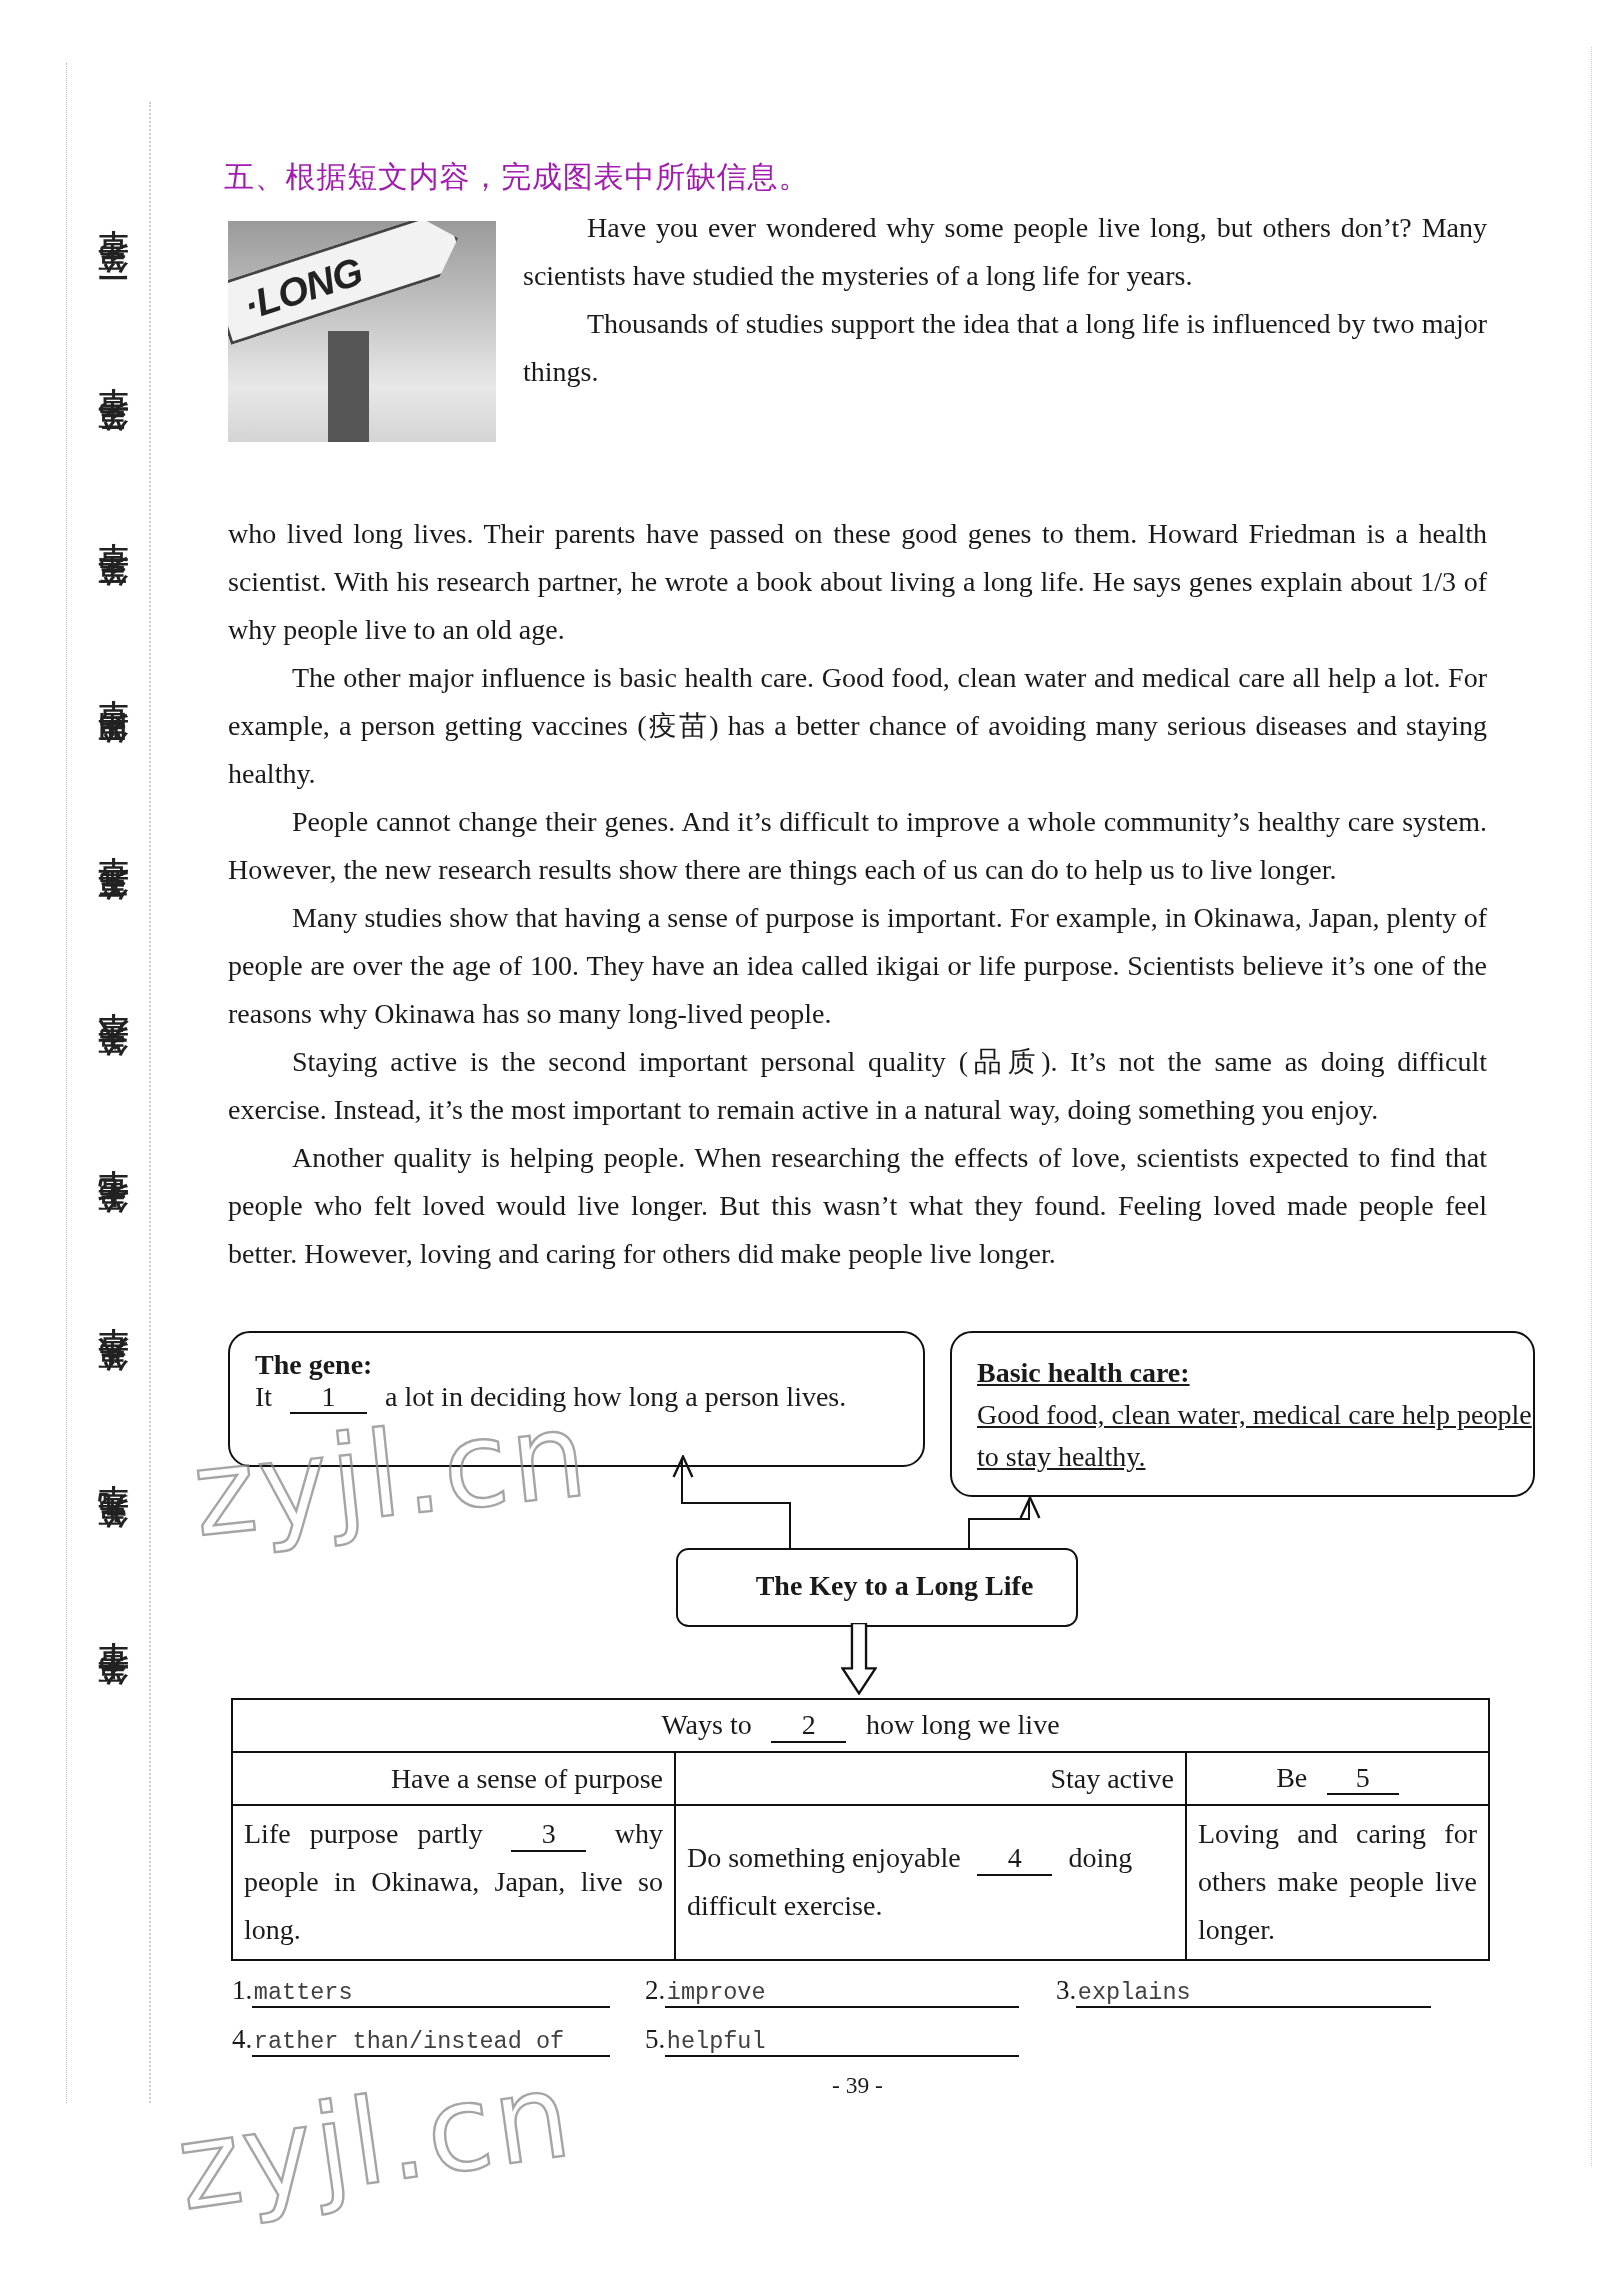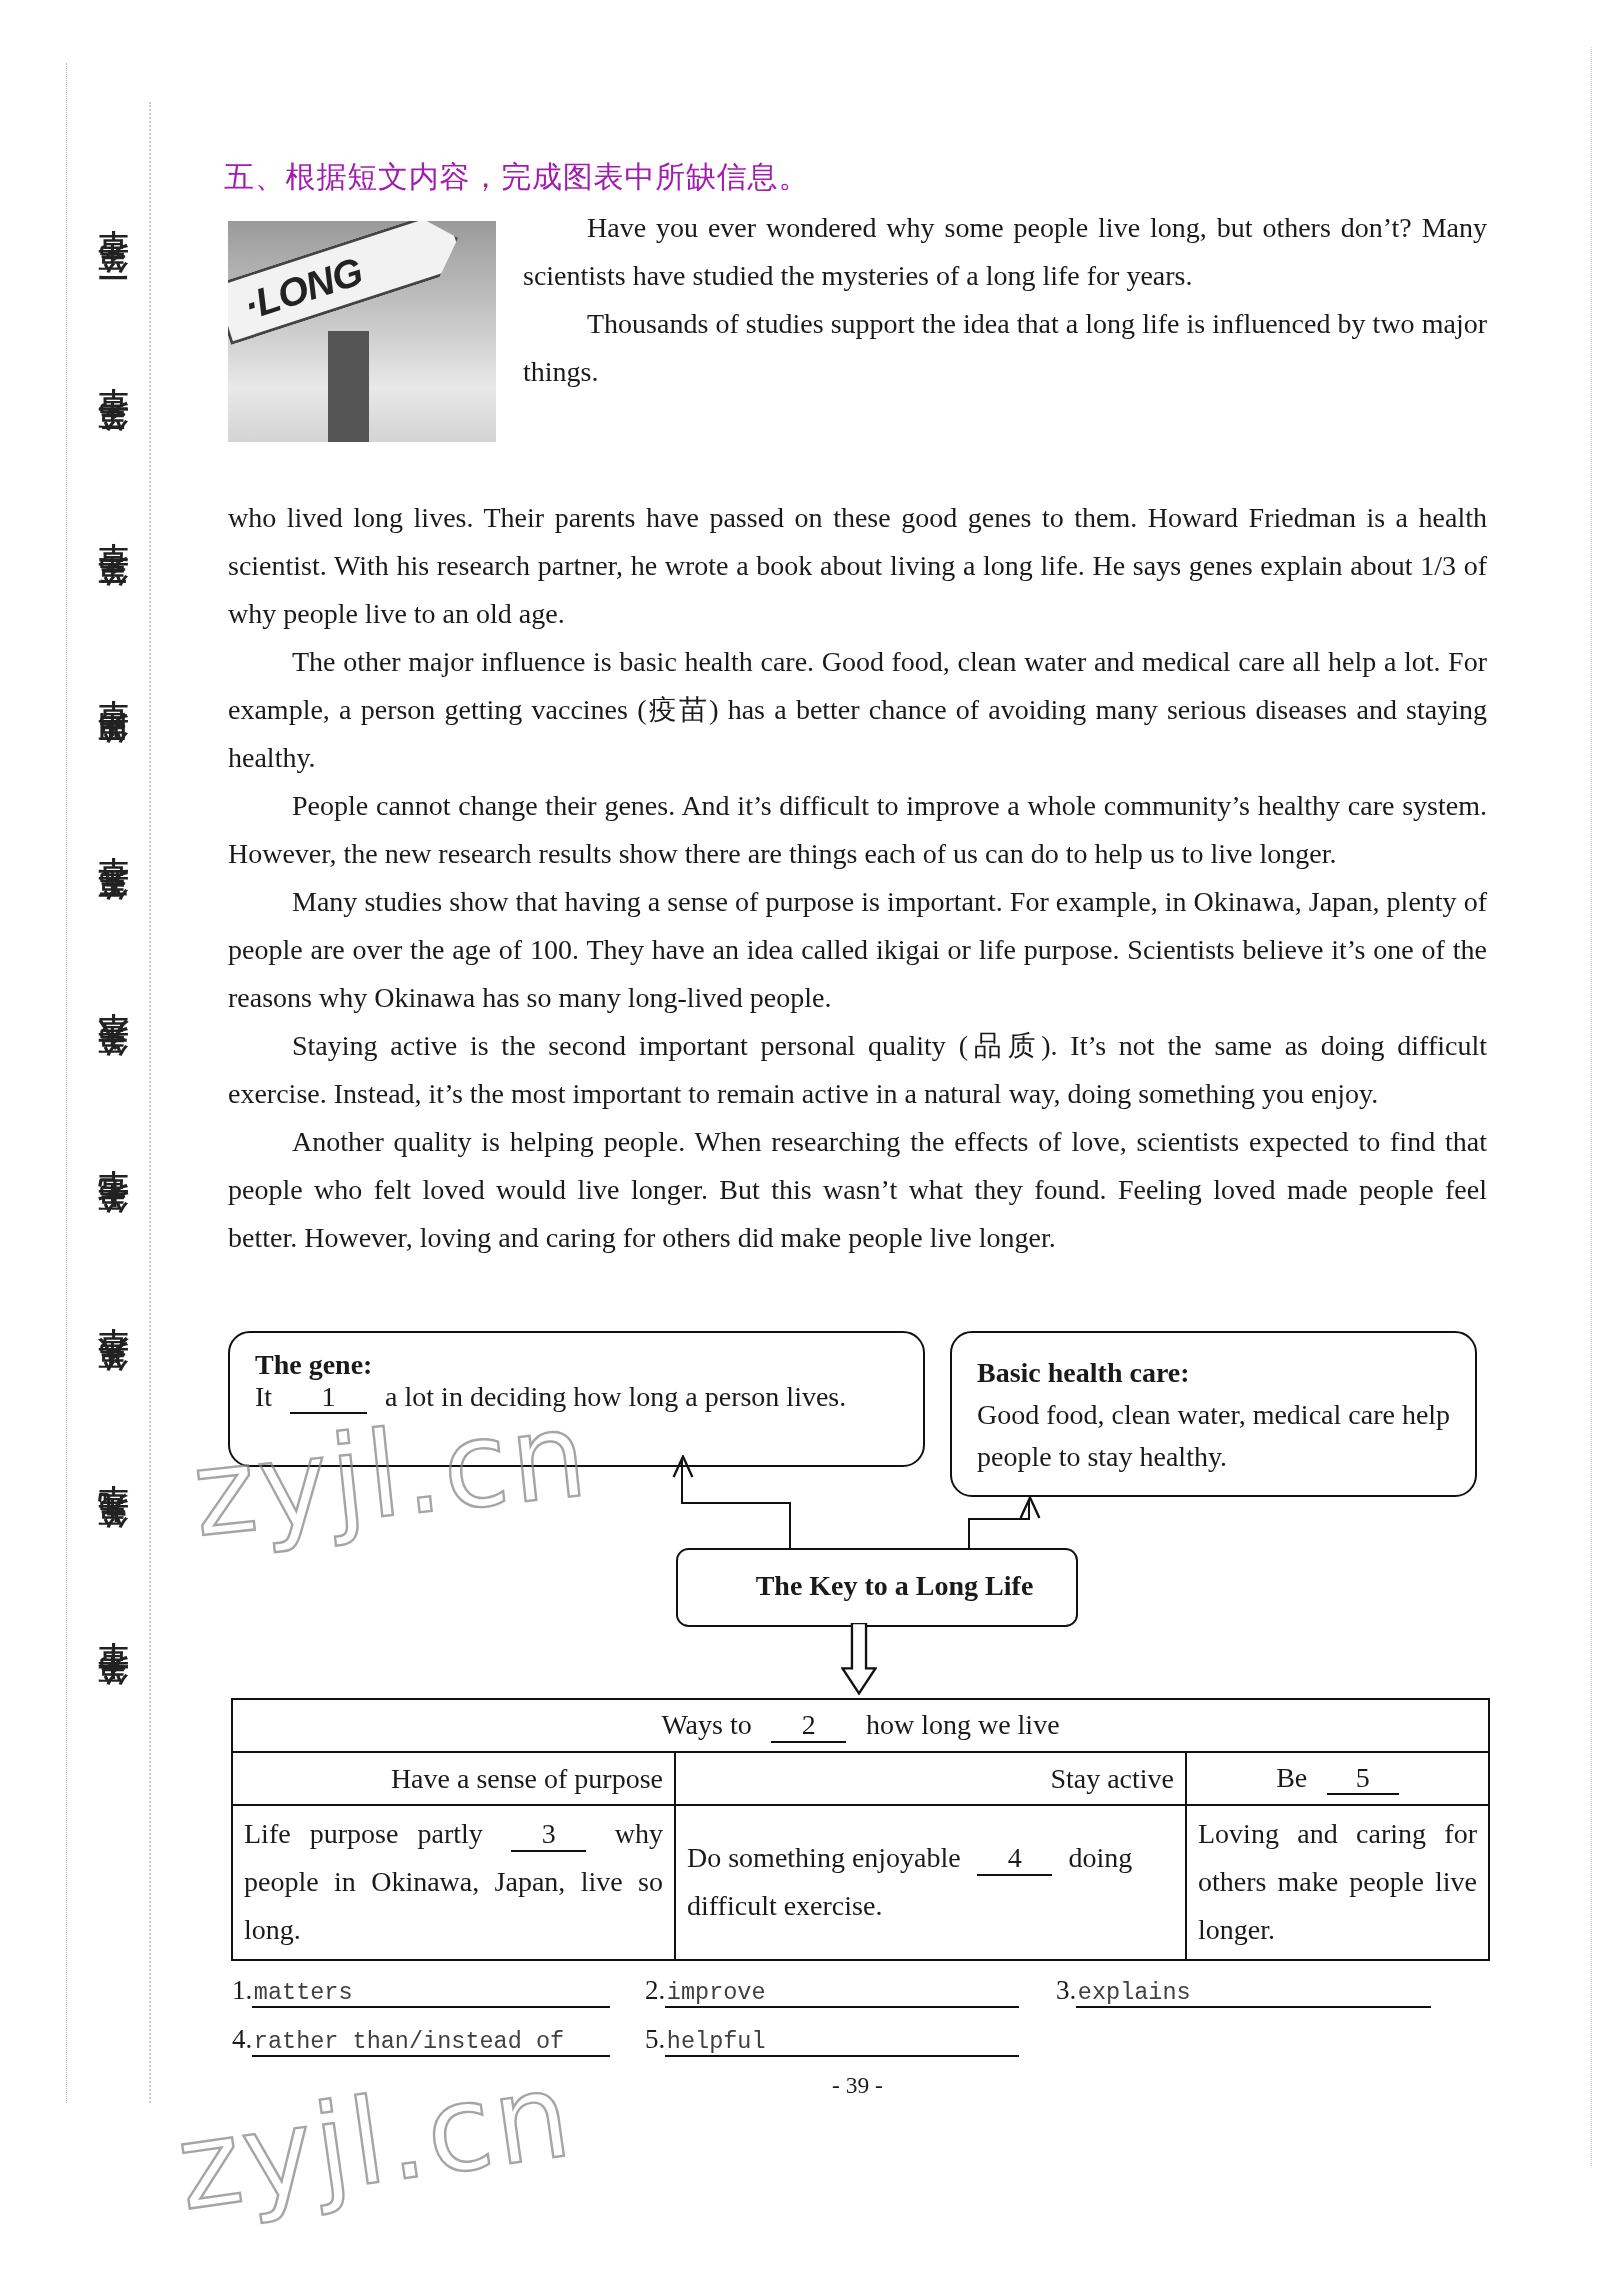--- a/index.html
+++ b/index.html
@@ -53,39 +53,39 @@
   <div class="post"></div>
   <div class="sign">
       <span>·LONG LIFE·</span>
     </div>
 </div>
 
 <div class="para" style="left:523px;top:204px;width:964px;">
   <p><span class="ind"></span><span>Have you ever wondered why some people live long, but others don’t? Many scientists have studied the mysteries of a long life for years.</span></p>
   <p><span class="ind"></span><span>Thousands of studies support the idea that a long life is influenced by two major things.</span></p>
 </div>
-<div class="para" style="left:228px;top:494px;width:1259px;">
+<div class="para" style="left:228px;top:510px;width:1259px;">
   <p>who lived long lives. Their parents have passed on these good genes to them. Howard Friedman is a health scientist. With his research partner, he wrote a book about living a long life. He says genes explain about 1/3 of why people live to an old age.</p>
   <p><span class="ind"></span><span>The other major influence is basic health care. Good food, clean water and medical care all help a lot. For example, a person getting vaccines (疫苗) has a better chance of avoiding many serious diseases and staying healthy.</span></p>
   <p><span class="ind"></span><span>People cannot change their genes. And it’s difficult to improve a whole community’s healthy care system. However, the new research results show there are things each of us can do to help us to live longer.</span></p>
   <p><span class="ind"></span><span>Many studies show that having a sense of purpose is important. For example, in Okinawa, Japan, plenty of people are over the age of 100. They have an idea called ikigai or life purpose. Scientists believe it’s one of the reasons why Okinawa has so many long-lived people.</span></p>
   <p><span class="ind"></span><span>Staying active is the second important personal quality (品质). It’s not the same as doing difficult exercise. Instead, it’s the most important to remain active in a natural way, doing something you enjoy.</span></p>
   <p><span class="ind"></span><span>Another quality is helping people. When researching the effects of love, scientists expected to find that people who felt loved would live longer. But this wasn’t what they found. Feeling loved made people feel better. However, loving and caring for others did make people live longer.</span></p>
 </div>
 
 <div class="box" style="left:228px;top:1331px;width:697px;height:136px;padding:15.7px 0 0 25px;box-sizing:border-box;">
   <div class="t">The gene:</div>
   <div class="b">
     <span>It</span>
     <span class="blank" style="width:77px;margin:0 11px;">1</span>
     <span>a lot in deciding how long a person lives.</span>
   </div>
 </div>
 
-<div class="box" style="left:950px;top:1331px;width:527px;height:166px;padding:19px 0 0 25px;box-sizing:border-box;line-height:42px;">
+<div class="box" style="left:950px;top:1331px;width:585px;height:166px;padding:19px 0 0 25px;box-sizing:border-box;line-height:42px;text-decoration:underline;">
   <div class="t">Basic health care:</div>
   <div class="b">Good food, clean water, medical care help people to stay healthy.</div>
 </div>
 
 <div class="box" style="left:676px;top:1548px;width:363px;height:75px;border-radius:12.6px;text-align:center;line-height:71px;">
   <span class="t">The Key to a Long Life</span>
 </div>
 
 <div class="line" style="left:681px;top:1460px;width:2.4px;height:44px;"></div>
 <div class="line" style="left:681px;top:1502px;width:110px;height:2.4px;"></div>

